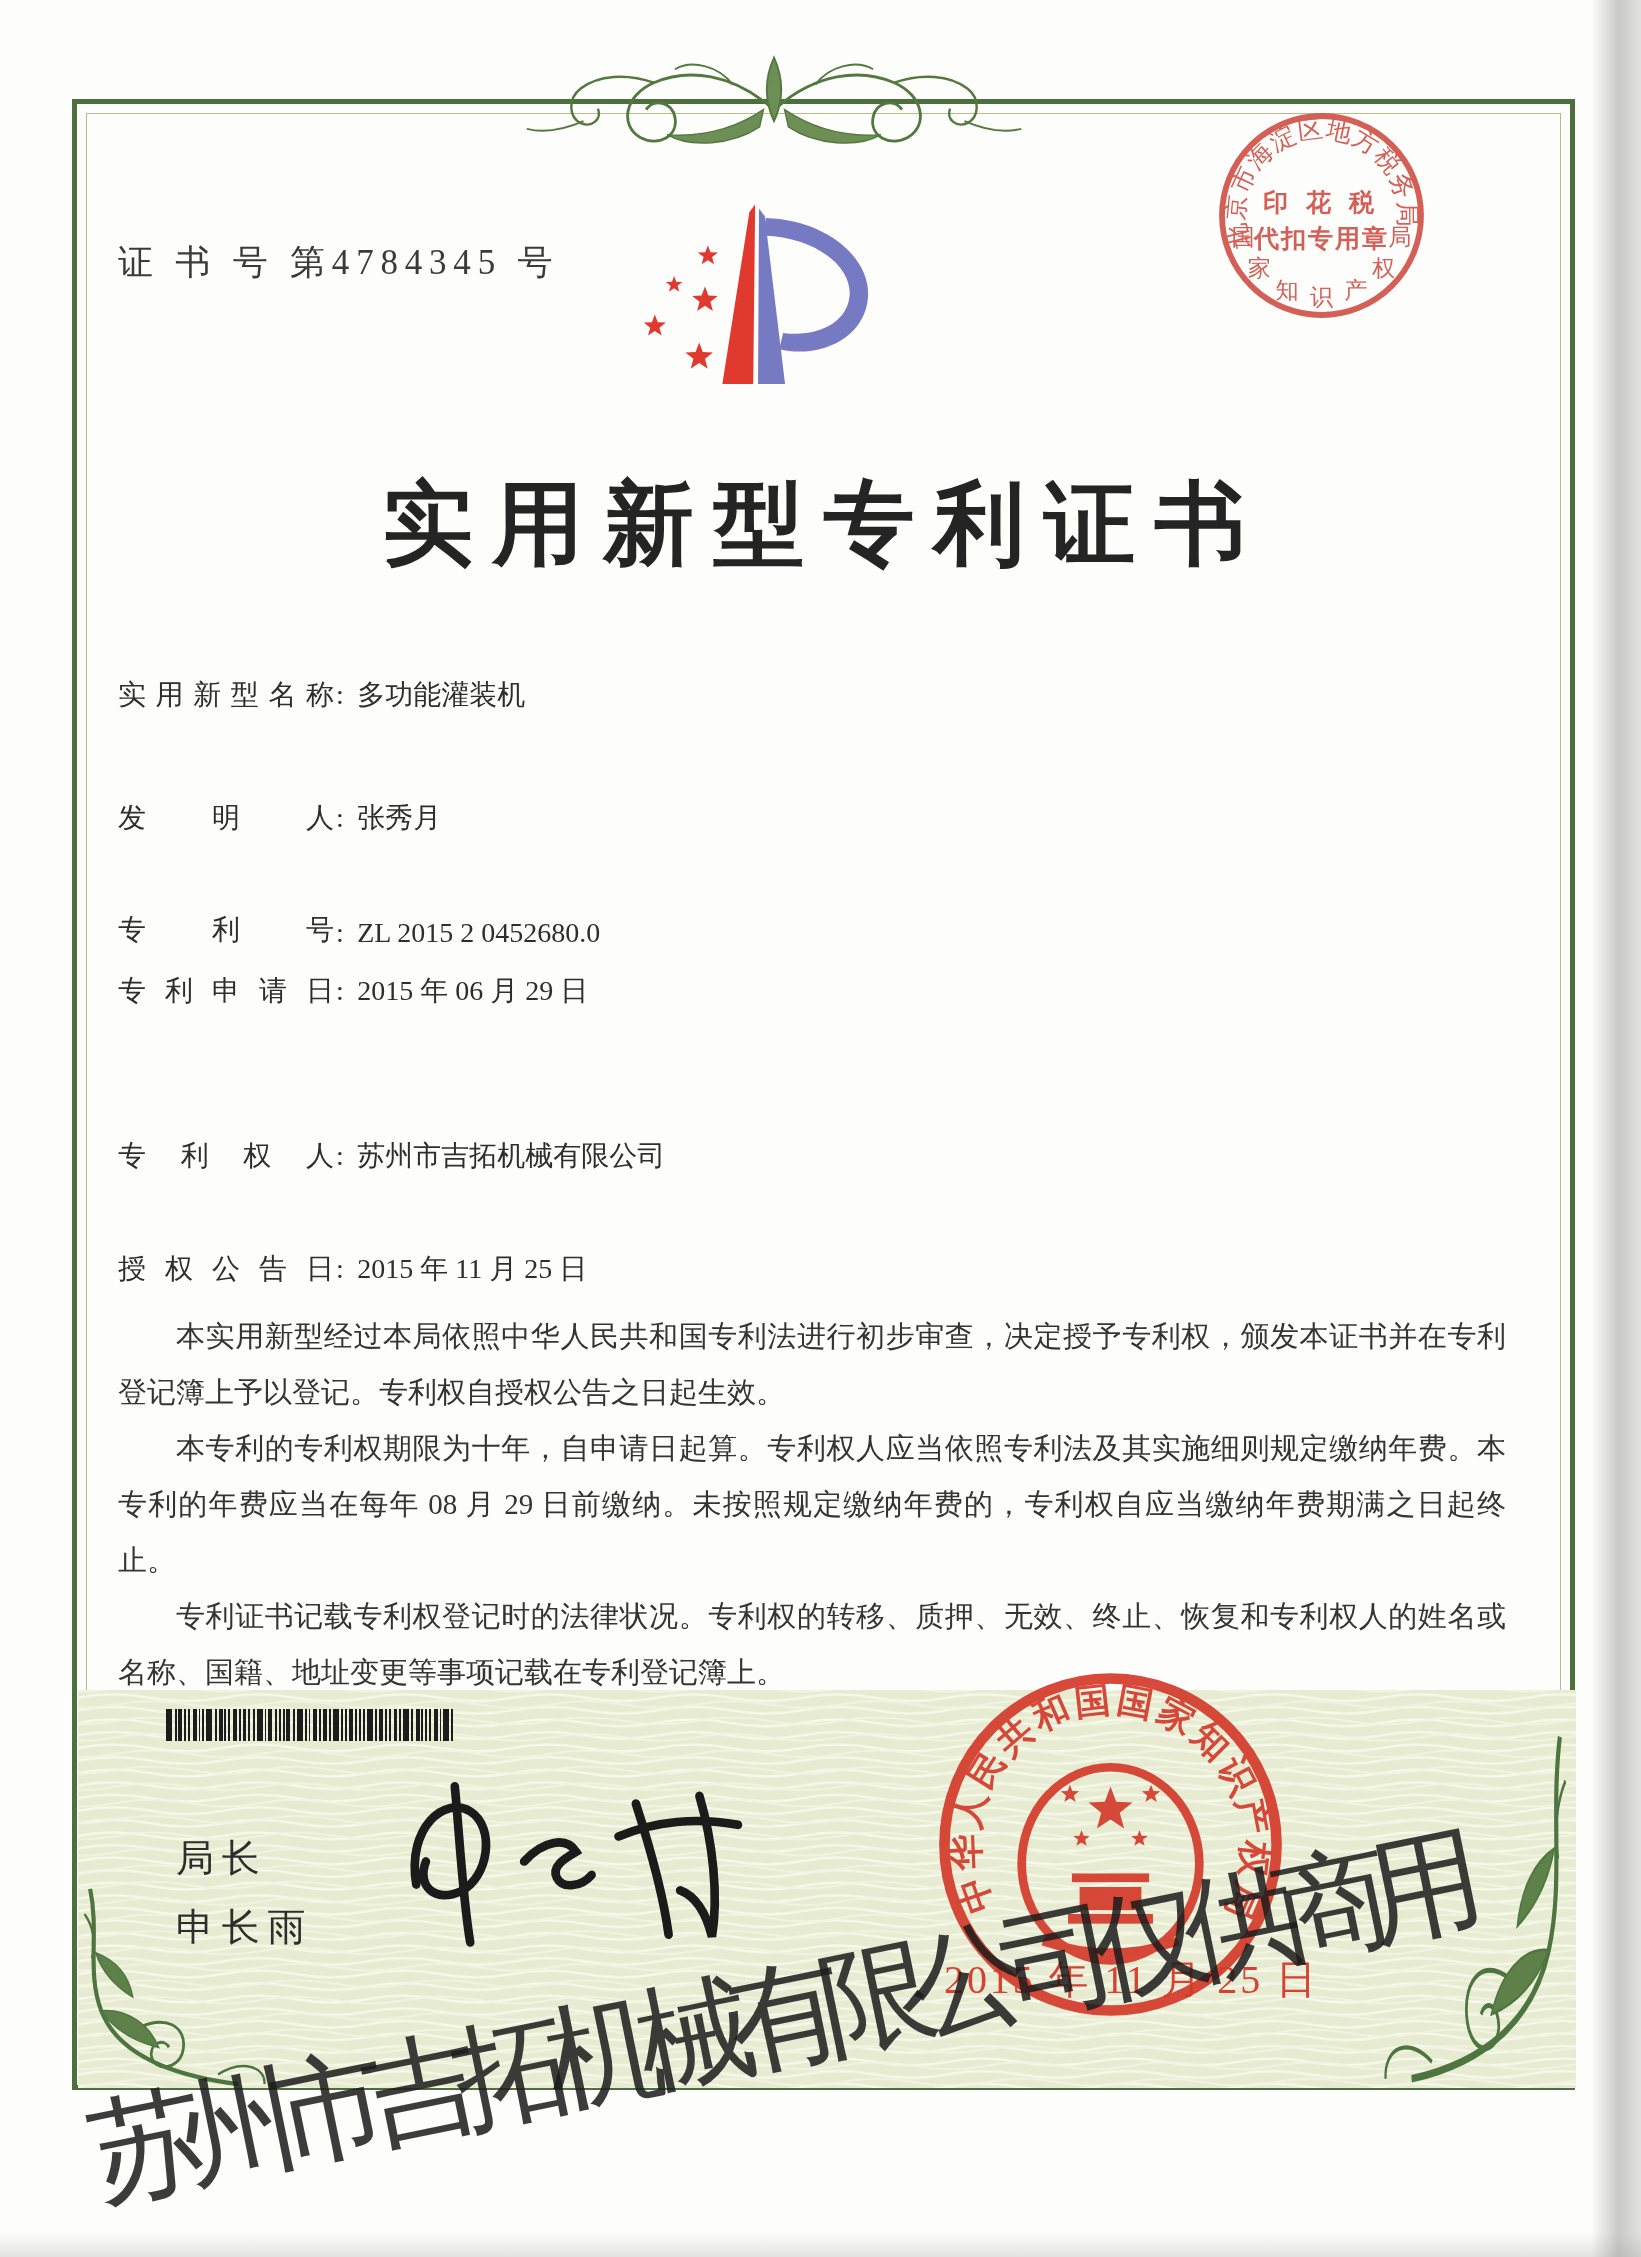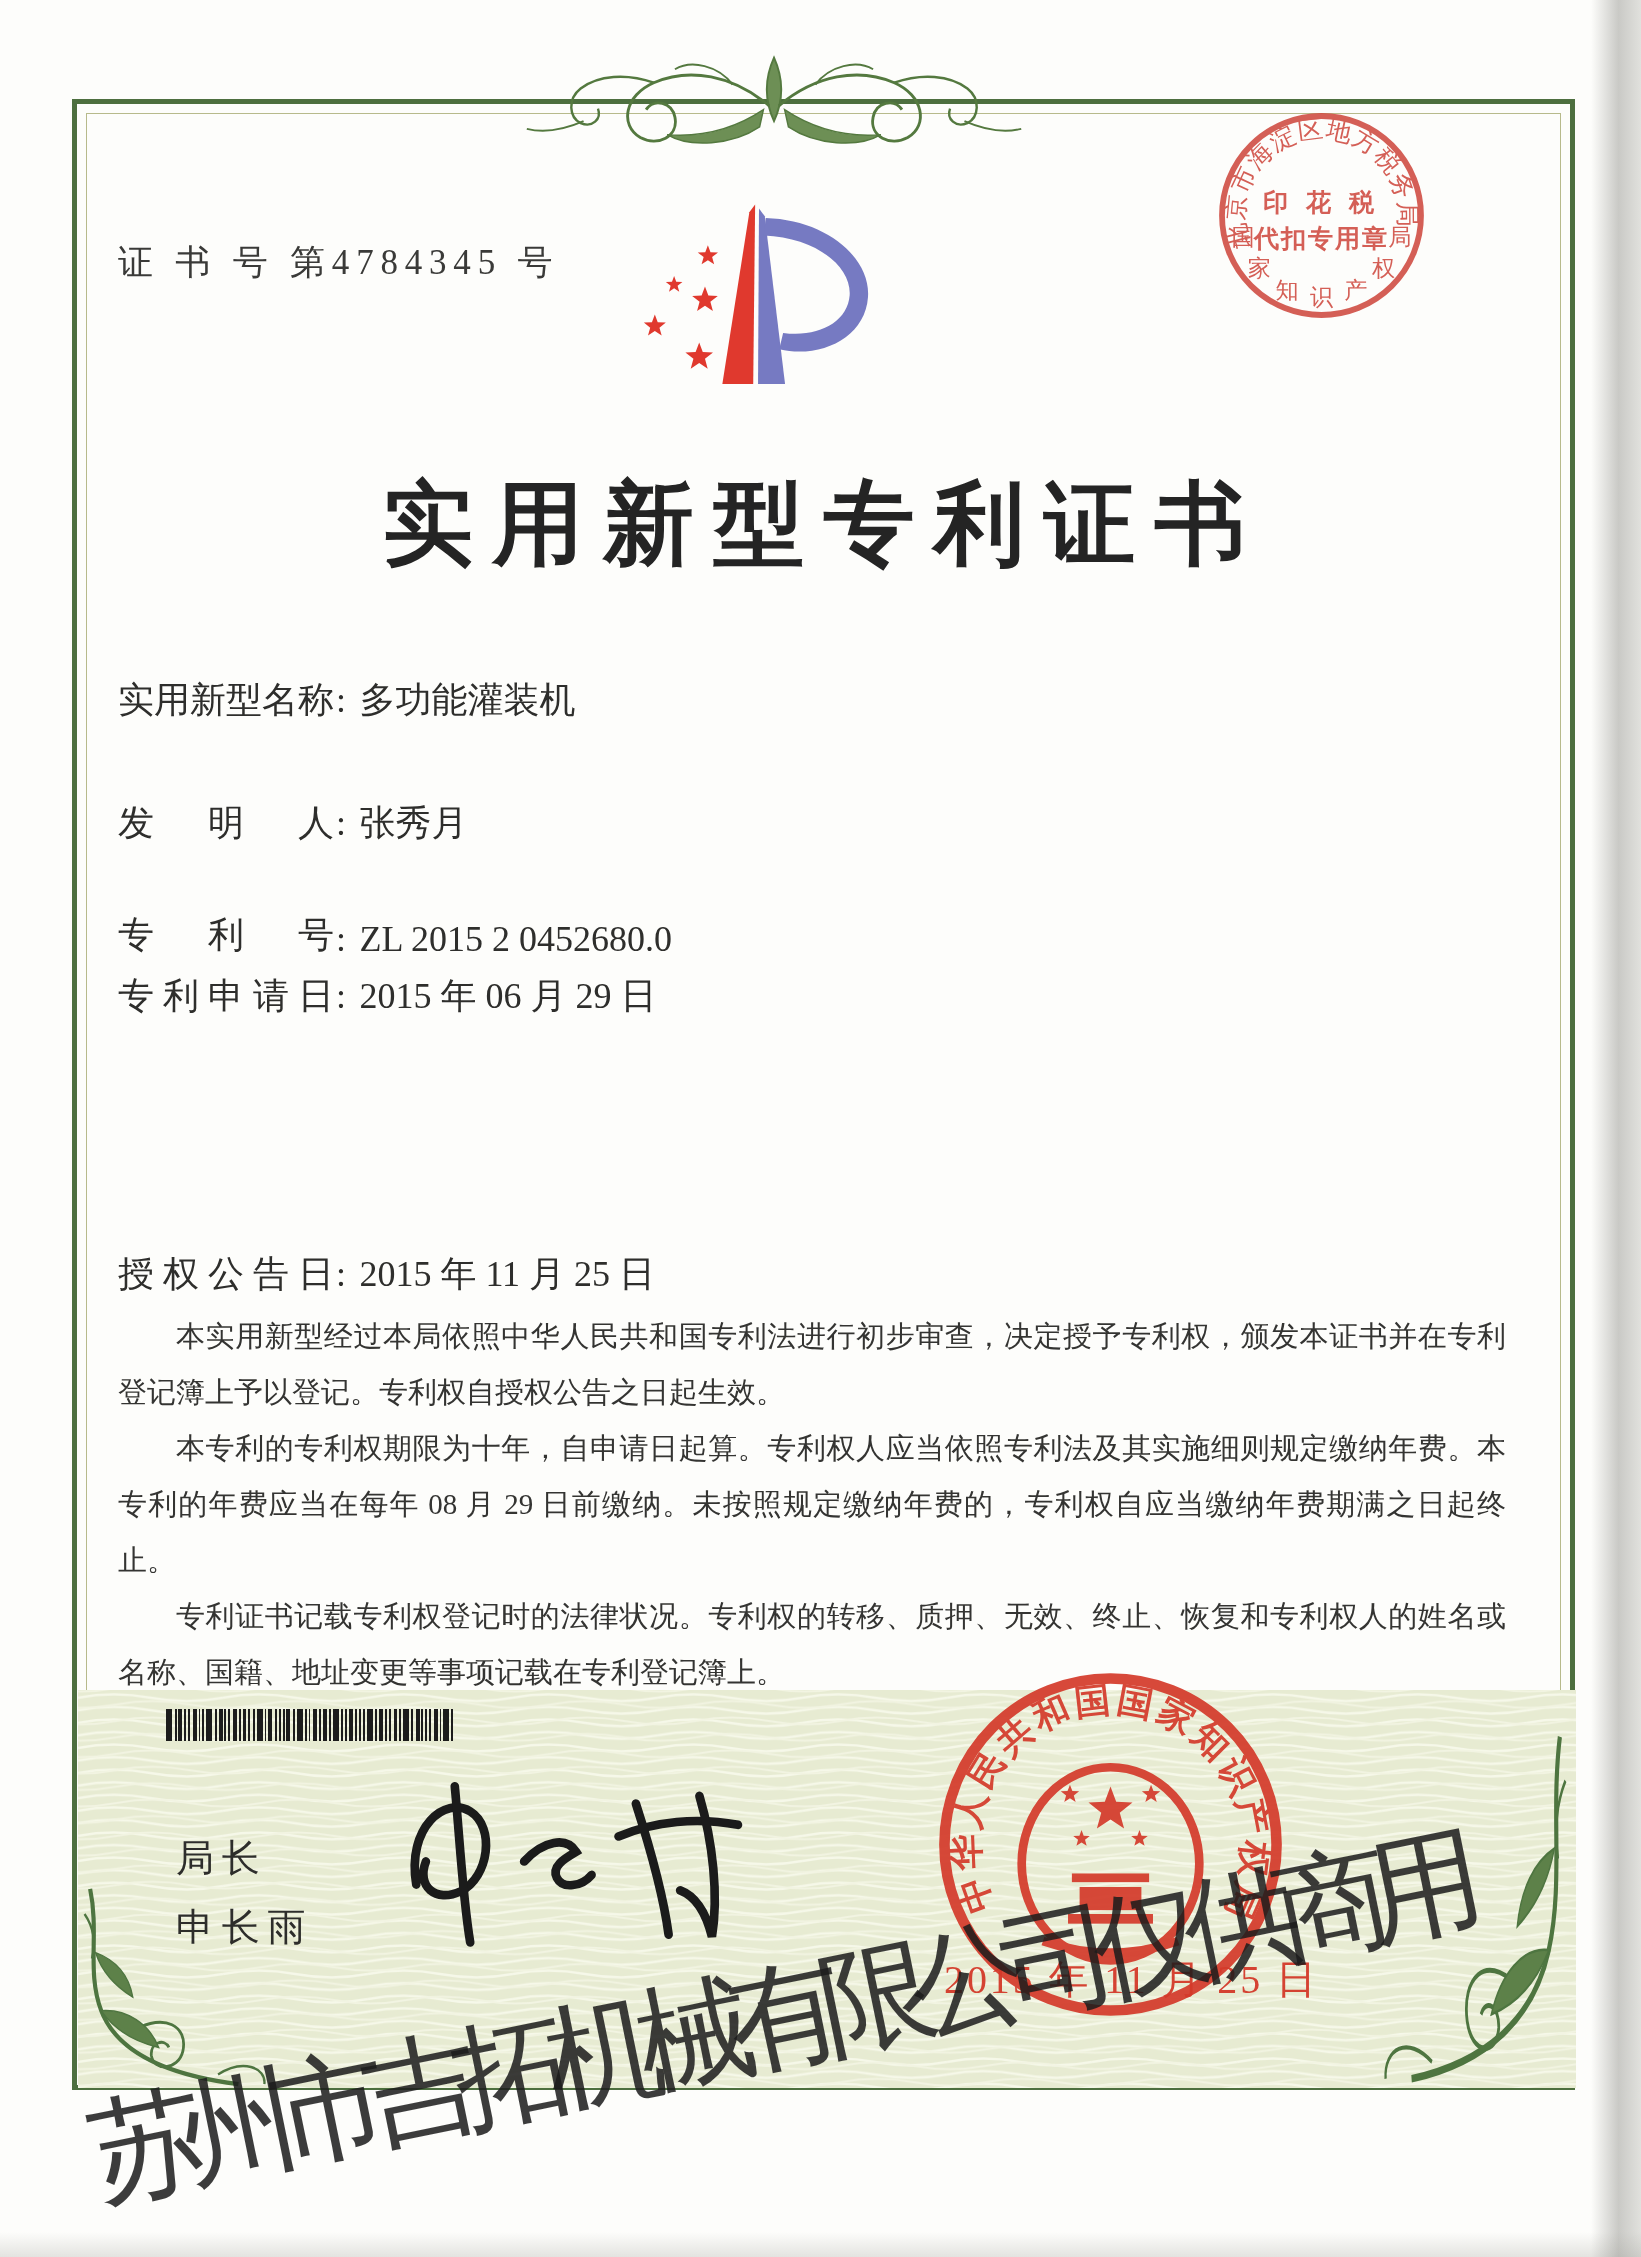--- a/index.html
+++ b/index.html
@@ -32,21 +32,21 @@
     letter-spacing:6.8px;z-index:2;
   }
   .logo-svg{position:absolute;left:623px;top:191px;z-index:2;}
   .stamp-svg{position:absolute;left:1208px;top:102px;z-index:3;}
   .title{
     position:absolute;left:72px;top:463px;width:1503px;text-align:center;
     font-size:91px;font-weight:bold;color:#242424;letter-spacing:19.3px;z-index:2;
   }
   
   .field-row{
-    position:absolute;left:118px;font-size:36px;color:#2e2e2c;z-index:2;white-space:nowrap;
+    position:absolute;left:118px;font-size:28px;color:#2e2e2c;z-index:2;white-space:nowrap;
   }
   .field-label{
     display:inline-block;width:216px;text-align:justify;text-align-last:justify;
     vertical-align:bottom;
   }
   .field-sep{display:inline-block;margin:0 13.5px 0 1.9px;}
   
   .paras{
     position:absolute;left:118px;top:1308px;width:1388px;z-index:2;
     font-size:29px;line-height:56px;color:#343432;text-align:justify;
@@ -153,20 +153,23 @@
     <span class="field-label">实用新型名称</span><span class="field-sep">:</span><span>多功能灌装机</span>
   </div>
   <div class="field-row" style="top:799px">
     <span class="field-label">发明人</span><span class="field-sep">:</span><span>张秀月</span>
   </div>
   <div class="field-row" style="top:911px">
     <span class="field-label">专利号</span><span class="field-sep">:</span><span>ZL 2015 2 0452680.0</span>
   </div>
   <div class="field-row" style="top:972px">
     <span class="field-label">专利申请日</span><span class="field-sep">:</span><span>2015 年 06 月 29 日</span>
+  </div>
+  <div class="field-row" style="top:1137px">
+    <span class="field-label">专利权人</span><span class="field-sep">:</span><span>苏州市吉拓机械有限公司</span>
   </div>
   <div class="field-row" style="top:1250px">
     <span class="field-label">授权公告日</span><span class="field-sep">:</span><span>2015 年 11 月 25 日</span>
   </div>
 
   <div class="paras">
     <p>本实用新型经过本局依照中华人民共和国专利法进行初步审查，决定授予专利权，颁发本证书并在专利登记簿上予以登记。专利权自授权公告之日起生效。</p>
     <p>本专利的专利权期限为十年，自申请日起算。专利权人应当依照专利法及其实施细则规定缴纳年费。本专利的年费应当在每年 08 月 29 日前缴纳。未按照规定缴纳年费的，专利权自应当缴纳年费期满之日起终止。</p>
     <p>专利证书记载专利权登记时的法律状况。专利权的转移、质押、无效、终止、恢复和专利权人的姓名或名称、国籍、地址变更等事项记载在专利登记簿上。</p>
   </div>

